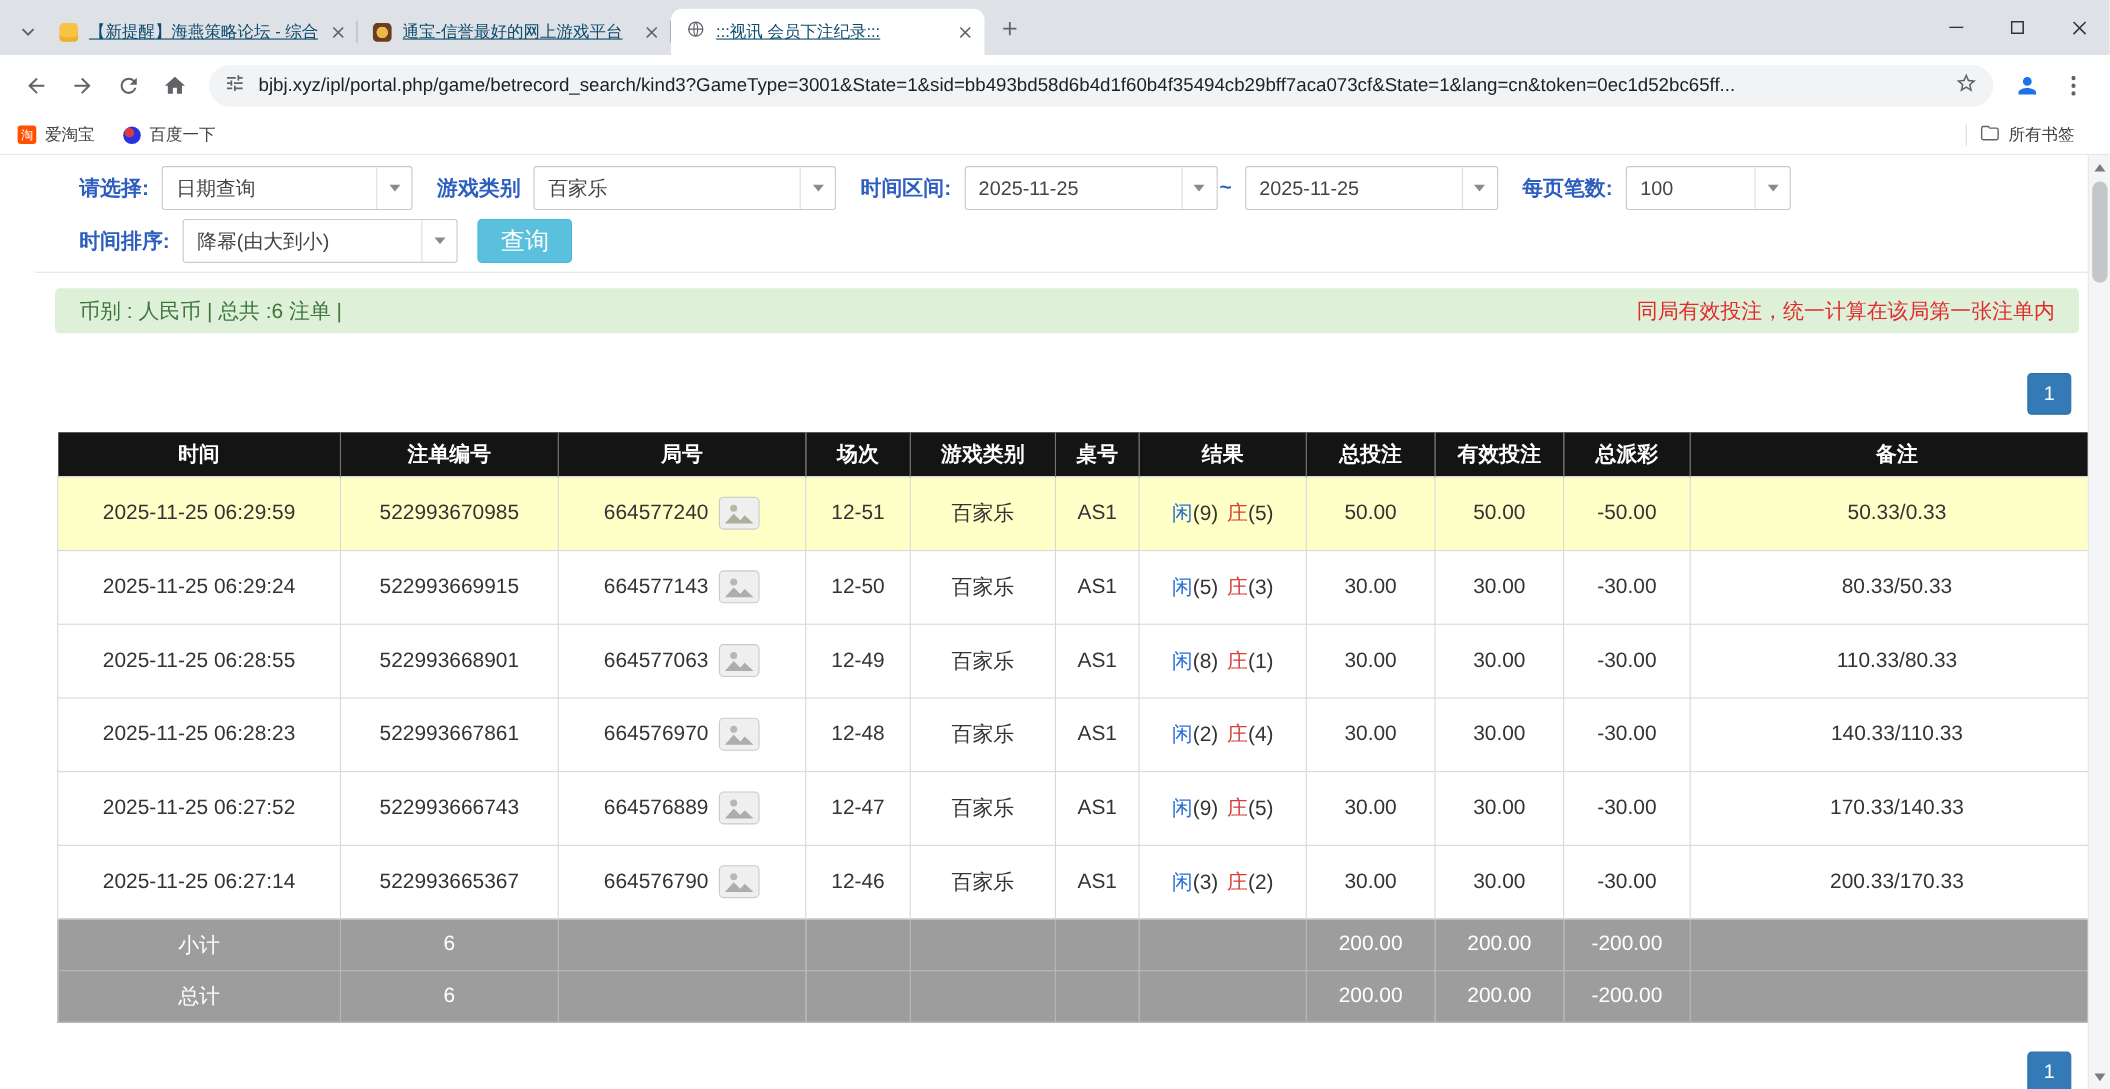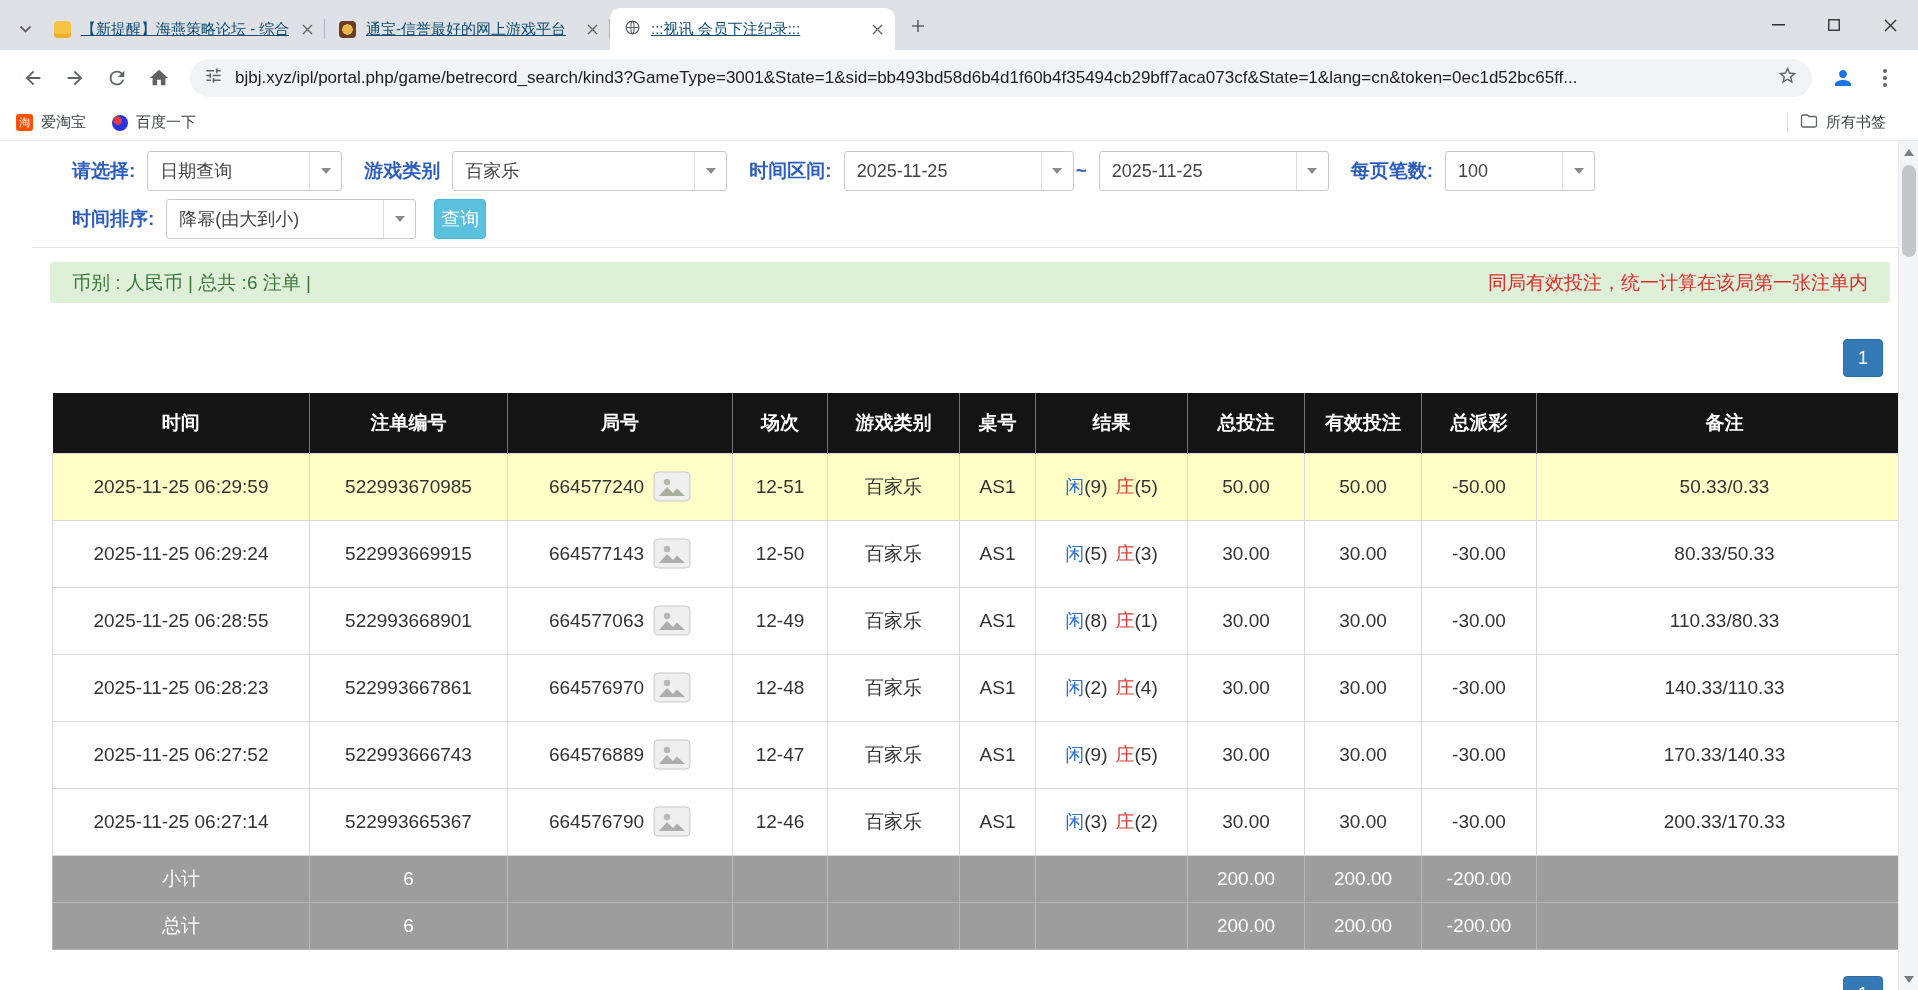--- a/index.html
+++ b/index.html
@@ -42,34 +42,34 @@
   
   .page { position:relative; height:848px; background:#fff;margin-left:32px; }
 
   .filters { padding:10px 0 0 40px; }
   .frow { display:flex; align-items:center; height:40px; margin-bottom:8px; }
   .flabel { color:#2d5ebf; font-weight:bold; font-size:19px; margin-right:12px; white-space:nowrap; }
   .dropdown { height:40px; background:#fff; border:1px solid #c9c9c9; border-radius:3px; display:flex; align-items:center; font-size:18px; color:#444; position:relative; padding:0 40px 0 12px; margin-right:22px; cursor:pointer; white-space:nowrap; }
   .dd-arrow { position:absolute; right:0; top:0; width:32px; height:100%; display:flex; align-items:center; justify-content:center; border-left:1px solid #dedede; }
   .dd-arrow::after { content:""; width:0; height:0; border-left:5px solid transparent; border-right:5px solid transparent; border-top:6px solid #8a8a8a; }
   .tilde { color:#2d5ebf; font-weight:bold; font-size:19px; margin:0 12px 0 -10px; }
-  .search-btn { height:40px; padding:0 6px; background:#5bc0de; border:1px solid #46b8da; border-radius:4px; color:#fff; font-size:19px; cursor:pointer; margin-left:2px; }
+  .search-btn { height:40px; padding:0 20px; background:#5bc0de; border:1px solid #46b8da; border-radius:4px; color:#fff; font-size:22px; cursor:pointer; margin-left:2px; }
   .filter-divider { height:1px; background:#e3e3e3; margin-top:8px; }
 
   .summary { margin:14px 28px 0 18px; height:41px; background:#dff0d8; border-radius:4px; display:flex; align-items:center; justify-content:space-between; padding:0 22px; font-size:19px; }
   .sum-left { color:#3c763d; }
   .sum-right { color:#e02b2b; }
 
   .pg-top { display:flex; justify-content:flex-end; margin:36px 35px 0 0; }
   .pg-bottom { display:flex; justify-content:flex-end; margin:26px 35px 0 0; }
   .page-btn { min-width:40px; height:38px; background:#337ab7; border:1px solid #2e6da4; border-radius:4px; color:#fff; font-size:18px; display:flex; align-items:center; justify-content:center; cursor:pointer; }
 
   
   table.bets { margin:16px 0 0 20px; width:1860px; border-collapse:collapse; table-layout:fixed; }
-  table.bets thead th { height:60px; background:#141414; color:#fff; font-size:19px; font-weight:bold; border-right:1px solid #757575; text-align:center; }
+  table.bets thead th { height:40px; background:#141414; color:#fff; font-size:19px; font-weight:bold; border-right:1px solid #757575; text-align:center; }
   table.bets thead th:last-child { border-right:1px solid #141414; }
   table.bets tbody td { height:67px; border:1px solid #d8d8d8; text-align:center; font-size:19px; color:#333; background:#fff; }
   table.bets tr.hl td { background:#ffffc8; }
   table.bets tfoot td { height:47px; background:#9d9d9d; border:1px solid #b7b7b7; color:#fff; font-size:19px; text-align:center; }
   .round-inner { display:flex; align-items:center; justify-content:center; gap:9px; }
   .res-p { color:#2a6fd6; } .res-b { color:#d43f3a; margin-left:8px; } .res-n { color:#333; }
   .blue { color:#337ab7; } .red { color:#e02b2b; }
   .round-ic { cursor:pointer; display:inline-flex; }
 
   
@@ -213,21 +213,21 @@
       <span>所有书签</span>
     </div>
   </div>
 </div>
 
 <div class="page">
 
   <div class="filters">
     <div class="frow">
       <span class="flabel">请选择:</span>
-      <div class="dropdown" style="width:195px">
+      <div class="dropdown" style="width:228px">
         <span>日期查询</span>
         <span class="dd-arrow"></span>
       </div>
       <span class="flabel">游戏类别</span>
       <div class="dropdown" style="width:275px">
         <span>百家乐</span>
         <span class="dd-arrow"></span>
       </div>
       <span class="flabel">时间区间:</span>
       <div class="dropdown" style="width:230px; margin-right:12px">

